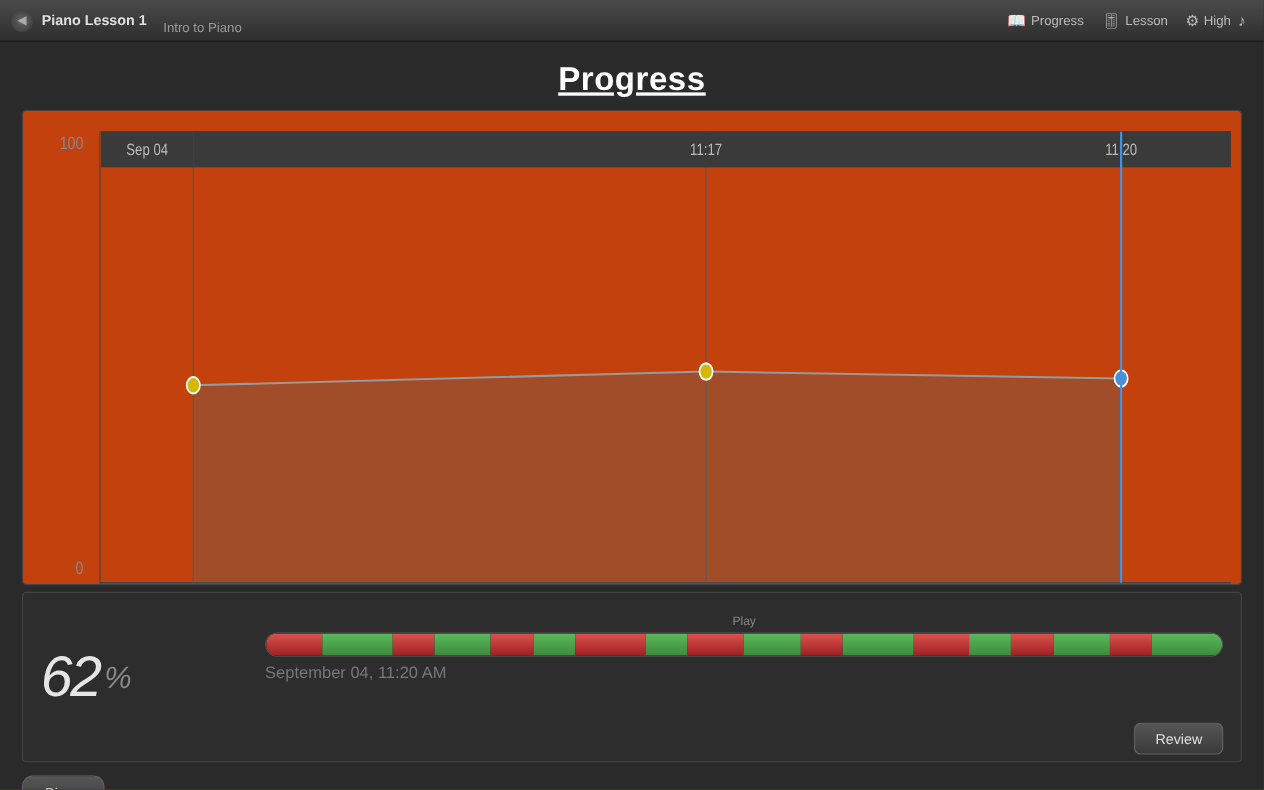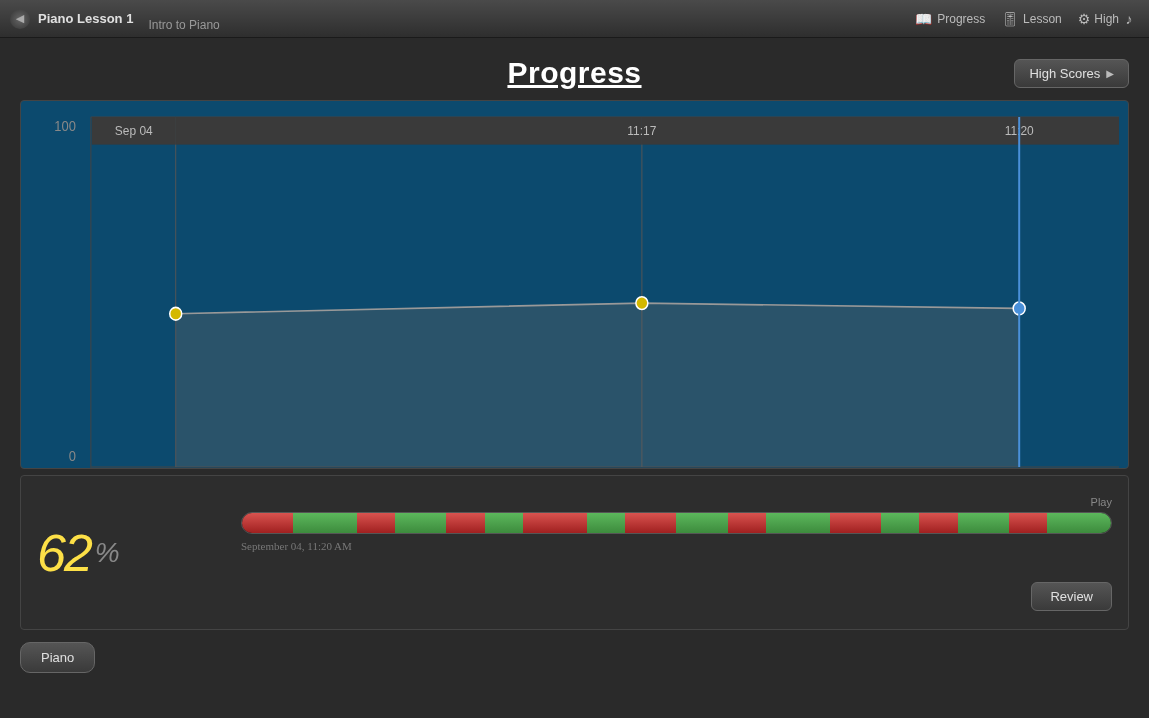--- a/index.html
+++ b/index.html
@@ -105,24 +105,24 @@
       gap: 6px;
     }
     #page-title-area .high-scores-btn::after {
       content: '▶';
       font-size: 10px;
       color: #bbb;
     }
 
     
     #chart-container {
-      background: #0c4a6e;
+      background: #c2410c;
       border: 1px solid #444;
       border-radius: 4px;
-      height: 369px;
+      height: 432px;
       position: relative;
       overflow: hidden;
     }
 
     #chart-svg {
       width: 100%;
       height: 100%;
     }
 
     
@@ -144,69 +144,68 @@
       align-items: center;
       gap: 0;
       position: absolute;
       left: 16px;
       top: 50%;
       transform: translateY(-50%);
     }
     .score-number {
       font-size: 52px;
       font-weight: 300;
-      color: #fde047;
+      color: #e5e5e5;
       letter-spacing: -2px;
       font-style: italic;
     }
     .score-percent {
       font-size: 28px;
       font-weight: 300;
       color: #888;
       margin-left: 4px;
       font-style: italic;
     }
 
     .play-section {
       position: absolute;
       left: 220px;
       right: 16px;
       top: 20px;
     }
     .play-label {
       font-size: 11px;
       color: #888;
-      text-align: right;
+      text-align: center;
       margin-bottom: 4px;
     }
 
     .progress-bar-container {
       height: 22px;
       border-radius: 11px;
       overflow: hidden;
       display: flex;
       border: 1px solid #555;
       background: #1a1a1a;
     }
 
     .progress-segment {
       height: 100%;
     }
 
     .date-label {
-      font-size: 11px;
+      font-size: 15px;
       color: #777;
       margin-top: 6px;
-      font-family: Liberation Serif, serif;
     }
 
     .review-btn {
       position: absolute;
       right: 16px;
-      bottom: 18px;
+      bottom: 6px;
       background: linear-gradient(to bottom, #555, #3a3a3a);
       border: 1px solid #666;
       border-radius: 6px;
       padding: 6px 18px;
       font-size: 13px;
       color: #e0e0e0;
       cursor: pointer;
     }
 
     
@@ -247,23 +246,20 @@
     <span class="nav-icon">⚙</span>
     <span>High</span>
   </div>
   <div class="music-icon">♪</div>
 </div>
 
 <div id="main">
 
   <div id="page-title-area">
     <span class="page-title">Progress</span>
-    <button class="high-scores-btn">
-      <span>High Scores</span>
-    </button>
   </div>
 
   <div id="chart-container">
     <svg id="chart-svg" viewBox="0 0 1109 345" preserveAspectRatio="none">
 
       <text x="55" y="28" fill="#888" font-size="13" text-anchor="end">100</text>
       <text x="55" y="338" fill="#888" font-size="13" text-anchor="end">0</text>
 
       <line x1="70" y1="15" x2="70" y2="345" stroke="#444" stroke-width="1"></line>
       <line x1="70" y1="15" x2="1100" y2="15" stroke="#444" stroke-width="1"></line>

